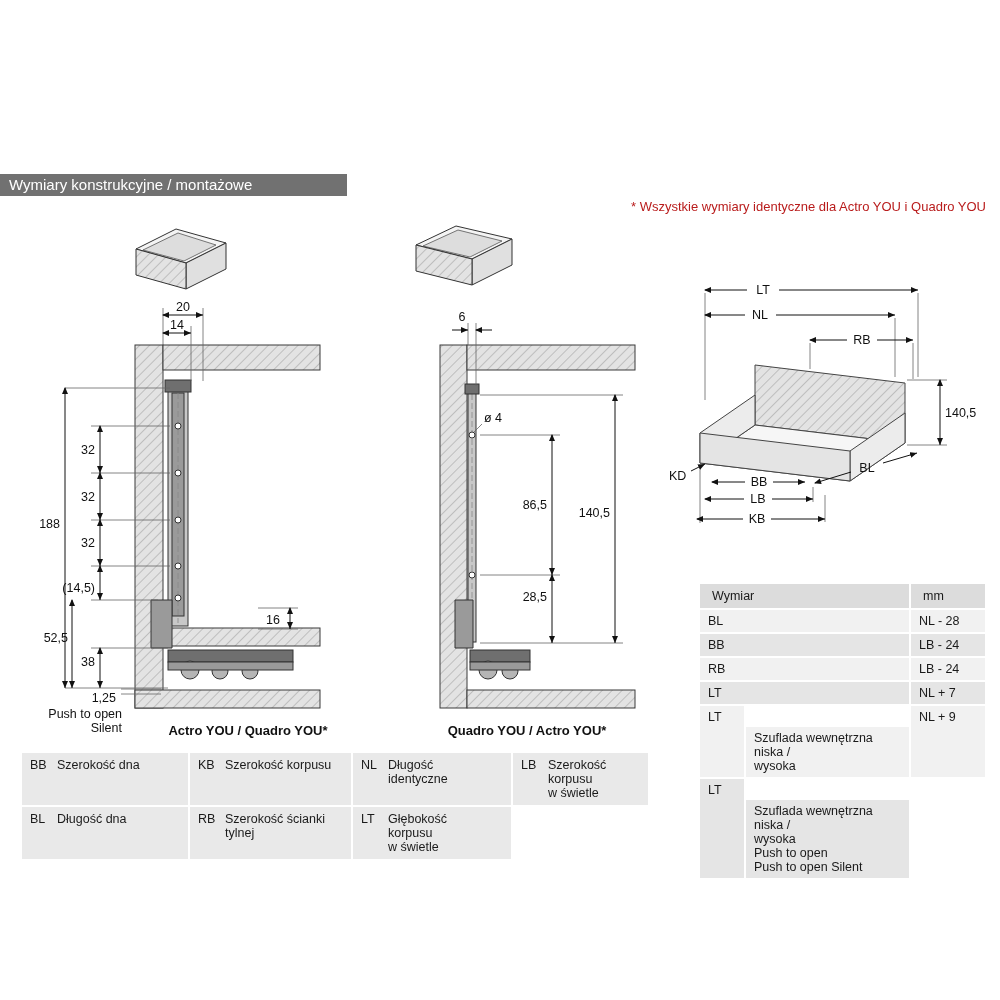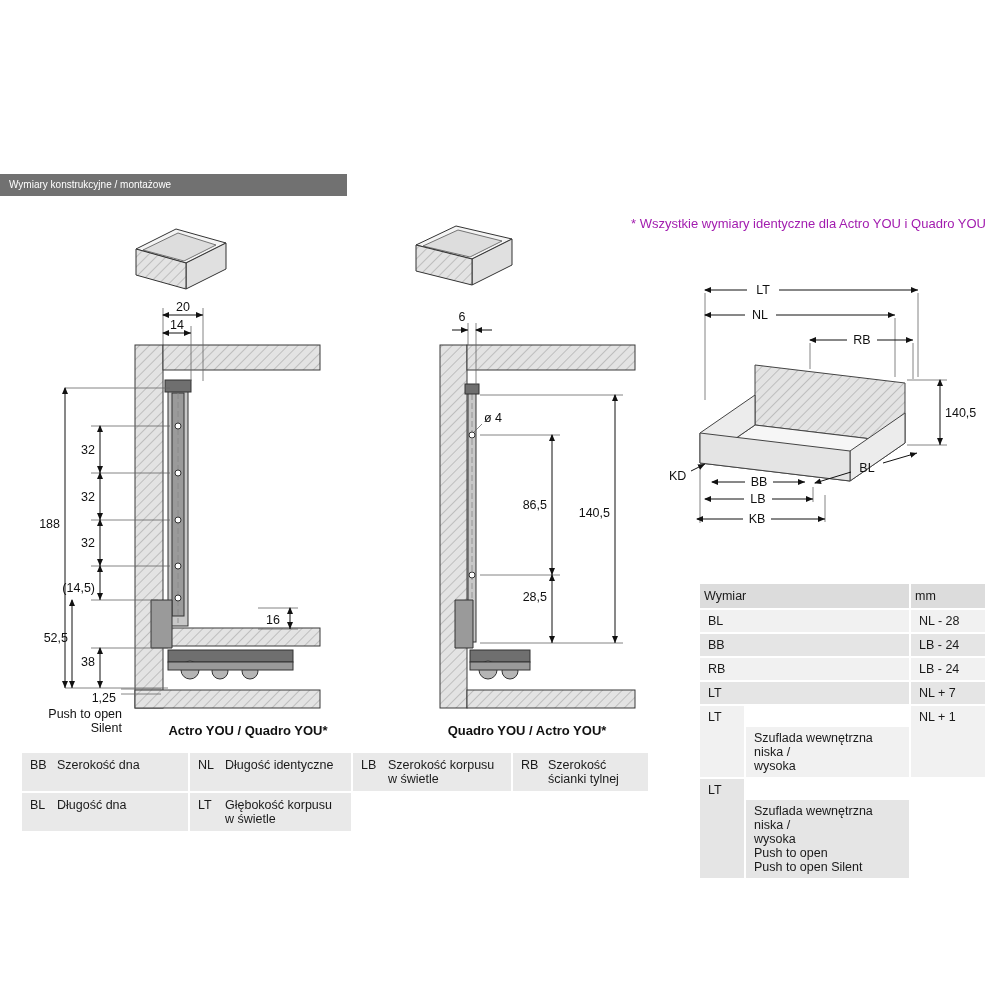--- a/index.html
+++ b/index.html
@@ -3,26 +3,26 @@
 <meta charset="utf-8">
 <style>
   html,body { margin:0; padding:0; background:#fff; }
   #page {
     position:relative; width:1000px; height:1000px; background:#fff;
     font-family:"Liberation Sans", sans-serif; color:#1a1a1a; overflow:hidden;
   }
   
   #title-bar {
     position:absolute; left:0; top:174px; width:347px; height:22px;
-    background:#717171; color:#fff; font-size:10px; line-height:22px;
+    background:#717171; color:#fff; font-size:15px; line-height:22px;
     padding-left:9px; box-sizing:border-box; white-space:nowrap;
   }
   
   #note {
-    position:absolute; top:216px; right:14px; font-size:13px; color:#a21caf;
+    position:absolute; top:199px; right:14px; font-size:13px; color:#b91c1c;
     white-space:nowrap;
   }
   
   svg.drawing { position:absolute; overflow:visible; }
   .panel      { fill:url(#hatch); stroke:#3a3a3a; stroke-width:1; }
   .mech-dark  { fill:#6f6f6f; stroke:#333; stroke-width:1; }
   .mech-mid   { fill:#9a9a9a; stroke:#333; stroke-width:1; }
   .mech-light { fill:#c8c8c8; stroke:#333; stroke-width:1; }
   .mech-wheel { fill:#b5b5b5; stroke:#333; stroke-width:1; }
   .hole       { fill:#fff; stroke:#333; stroke-width:1; }
@@ -38,30 +38,30 @@
   .icon-face { fill:url(#hatch); stroke:#333; stroke-width:1; }
   .icon-side { fill:#e0e0e0; stroke:#333; stroke-width:1; }
   .icon-top  { fill:#f4f4f4; stroke:#333; stroke-width:1; }
   .icon-floor{ fill:#dddddd; stroke:#555; stroke-width:0.8; }
   
   #legend {
     position:absolute; left:22px; top:753px; width:628px;
     display:grid; grid-template-columns:166px 161px 158px 135px;
     gap:2px; background:#fff; font-size:12.5px;
   }
-  .lg-cell { background:#e9e9e9; padding:5px 0 5px 8px; min-height:22px; box-sizing:border-box; }
+  .lg-cell { background:#e9e9e9; padding:5px 14px 5px 8px; min-height:22px; box-sizing:border-box; }
   .lg-abbr { display:inline-block; width:27px; vertical-align:top; }
   .lg-text { display:inline-block; width:calc(100% - 31px); vertical-align:top; white-space:pre-line; }
   
   #dim-table {
     position:absolute; left:700px; top:584px; width:285px;
     display:flex; flex-direction:column; gap:2px; font-size:12.5px; background:#fff;
   }
   .dt-head { display:grid; grid-template-columns:209px 74px; gap:2px; }
-  .dt-head > div { background:#dcdcdc; padding:5px 4px; box-sizing:border-box; }
+  .dt-head > div { background:#dcdcdc; padding:5px 12px; box-sizing:border-box; }
   .dt-row  { display:grid; grid-template-columns:44px 163px 74px; gap:2px; }
   .dt-row > div { padding:4px 8px; box-sizing:border-box; }
   .dt-row.simple { grid-template-columns:209px 74px; }
   .dt-desc { white-space:pre-line;margin-top:21px; }
   .r-odd  > div { background:#f1f1f1; }
   .r-even > div { background:#e5e5e5; }
 </style>
 </head>
 <body>
 
@@ -263,25 +263,26 @@
     <line class="dimline" x1="117" y1="234" x2="158" y2="234" marker-end="url(#mE)"></line>
     <text class="dim" x="103" y="238" text-anchor="middle">LB</text>
 
     <line class="dimline" x1="42" y1="254" x2="88" y2="254" marker-start="url(#mS)"></line>
     <line class="dimline" x1="116" y1="254" x2="170" y2="254" marker-end="url(#mE)"></line>
     <text class="dim" x="102" y="258" text-anchor="middle">KB</text>
   </svg>
 
   <div id="legend">
     <div class="lg-cell"><span class="lg-abbr">BB</span><span class="lg-text">Szerokość dna</span></div>
+    <div class="lg-cell"><span class="lg-abbr">KB</span><span class="lg-text">Szerokość korpusu</span></div>
     <div class="lg-cell"><span class="lg-abbr">NL</span><span class="lg-text">Długość identyczne</span></div>
     <div class="lg-cell"><span class="lg-abbr">LB</span><span class="lg-text">Szerokość korpusu
 w świetle</span></div>
+    <div class="lg-cell"><span class="lg-abbr">BL</span><span class="lg-text">Długość dna</span></div>
     <div class="lg-cell"><span class="lg-abbr">RB</span><span class="lg-text">Szerokość ścianki tylnej</span></div>
-    <div class="lg-cell"><span class="lg-abbr">BL</span><span class="lg-text">Długość dna</span></div>
     <div class="lg-cell"><span class="lg-abbr">LT</span><span class="lg-text">Głębokość korpusu
 w świetle</span></div>
   </div>
 
   <div id="dim-table">
     <div class="dt-head">
       <div>Wymiar</div>
       <div>mm</div>
     </div>
     <div class="dt-row simple r-odd">
@@ -297,21 +298,21 @@
       <div class="dt-val">LB - 24</div>
     </div>
     <div class="dt-row simple r-even">
       <div class="dt-abbr">LT</div>
       <div class="dt-val">NL + 7</div>
     </div>
     <div class="dt-row r-odd">
       <div class="dt-abbr">LT</div>
       <div class="dt-desc">Szuflada wewnętrzna niska /
 wysoka</div>
-      <div class="dt-val">NL + 1</div>
+      <div class="dt-val">NL + 9</div>
     </div>
     <div class="dt-row r-even">
       <div class="dt-abbr">LT</div>
       <div class="dt-desc">Szuflada wewnętrzna niska /
 wysoka
 Push to open
 Push to open Silent</div>
     </div>
   </div>
 

